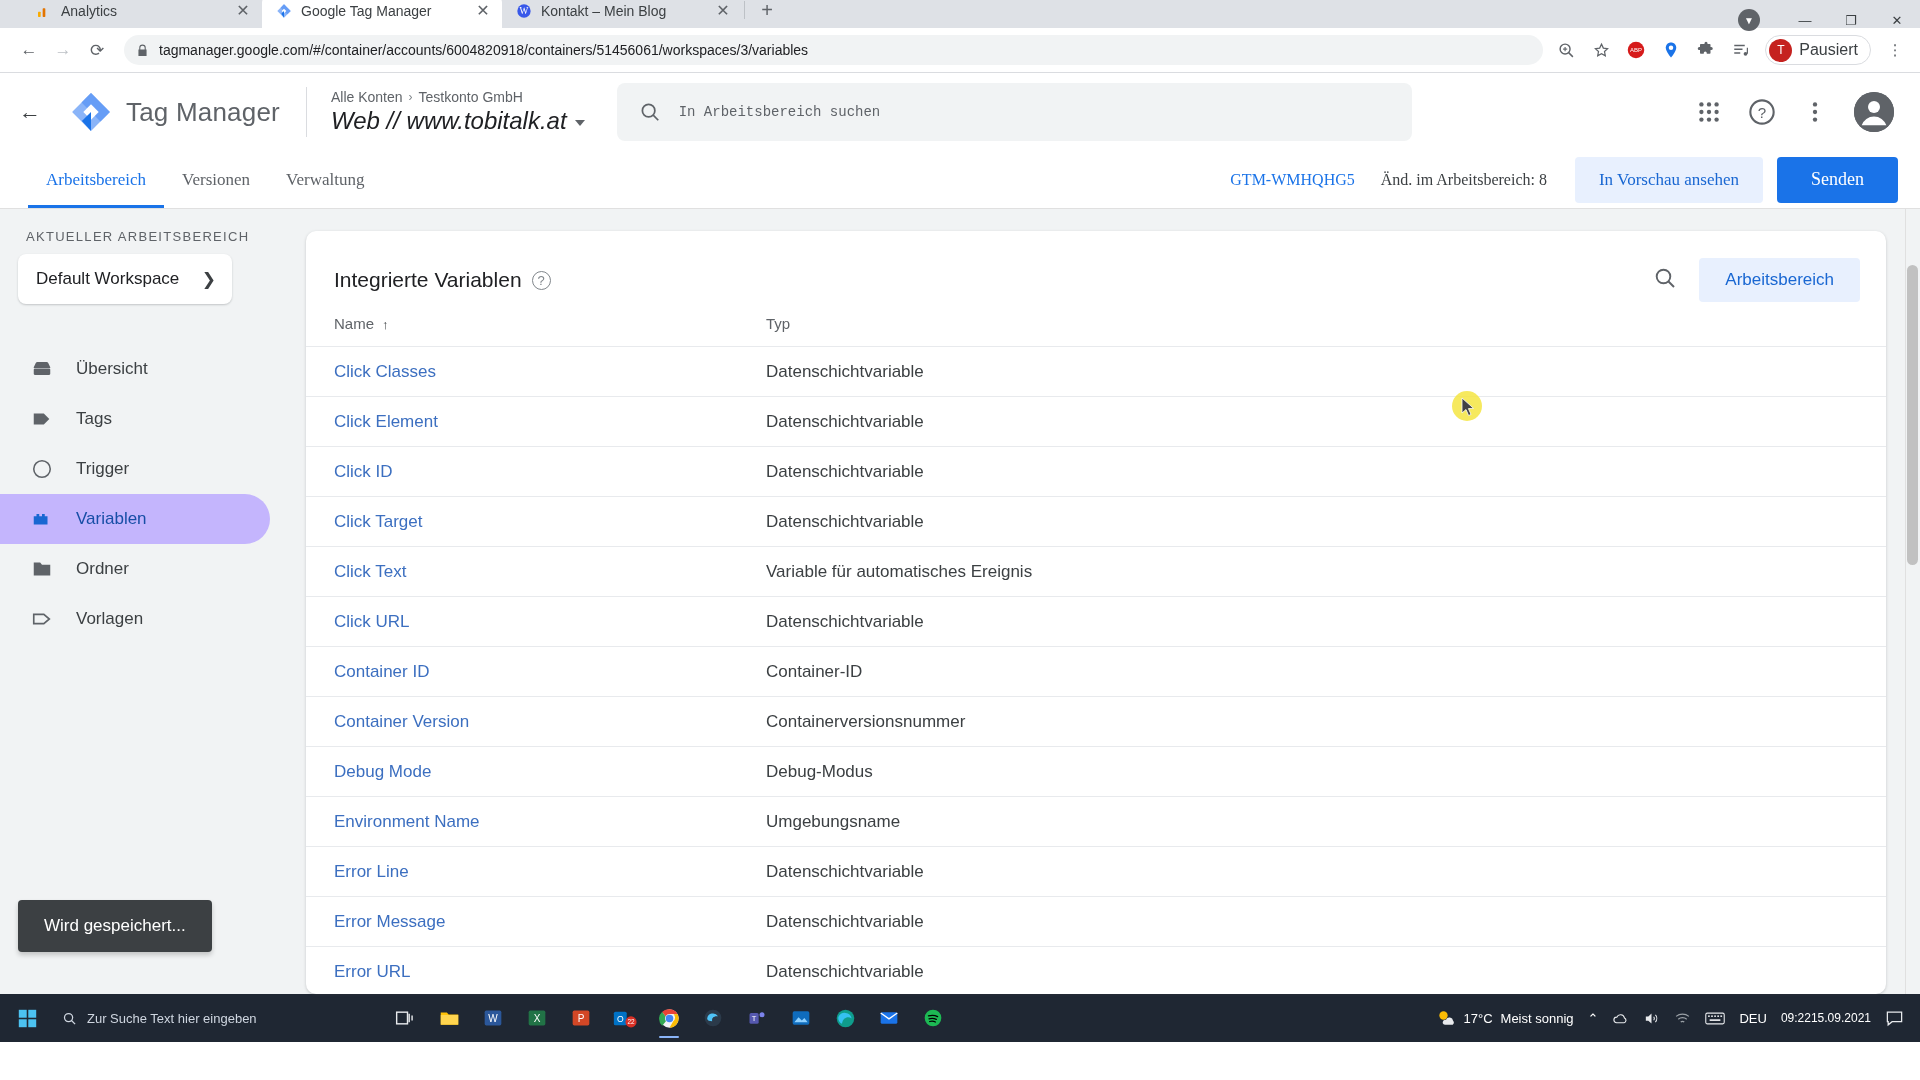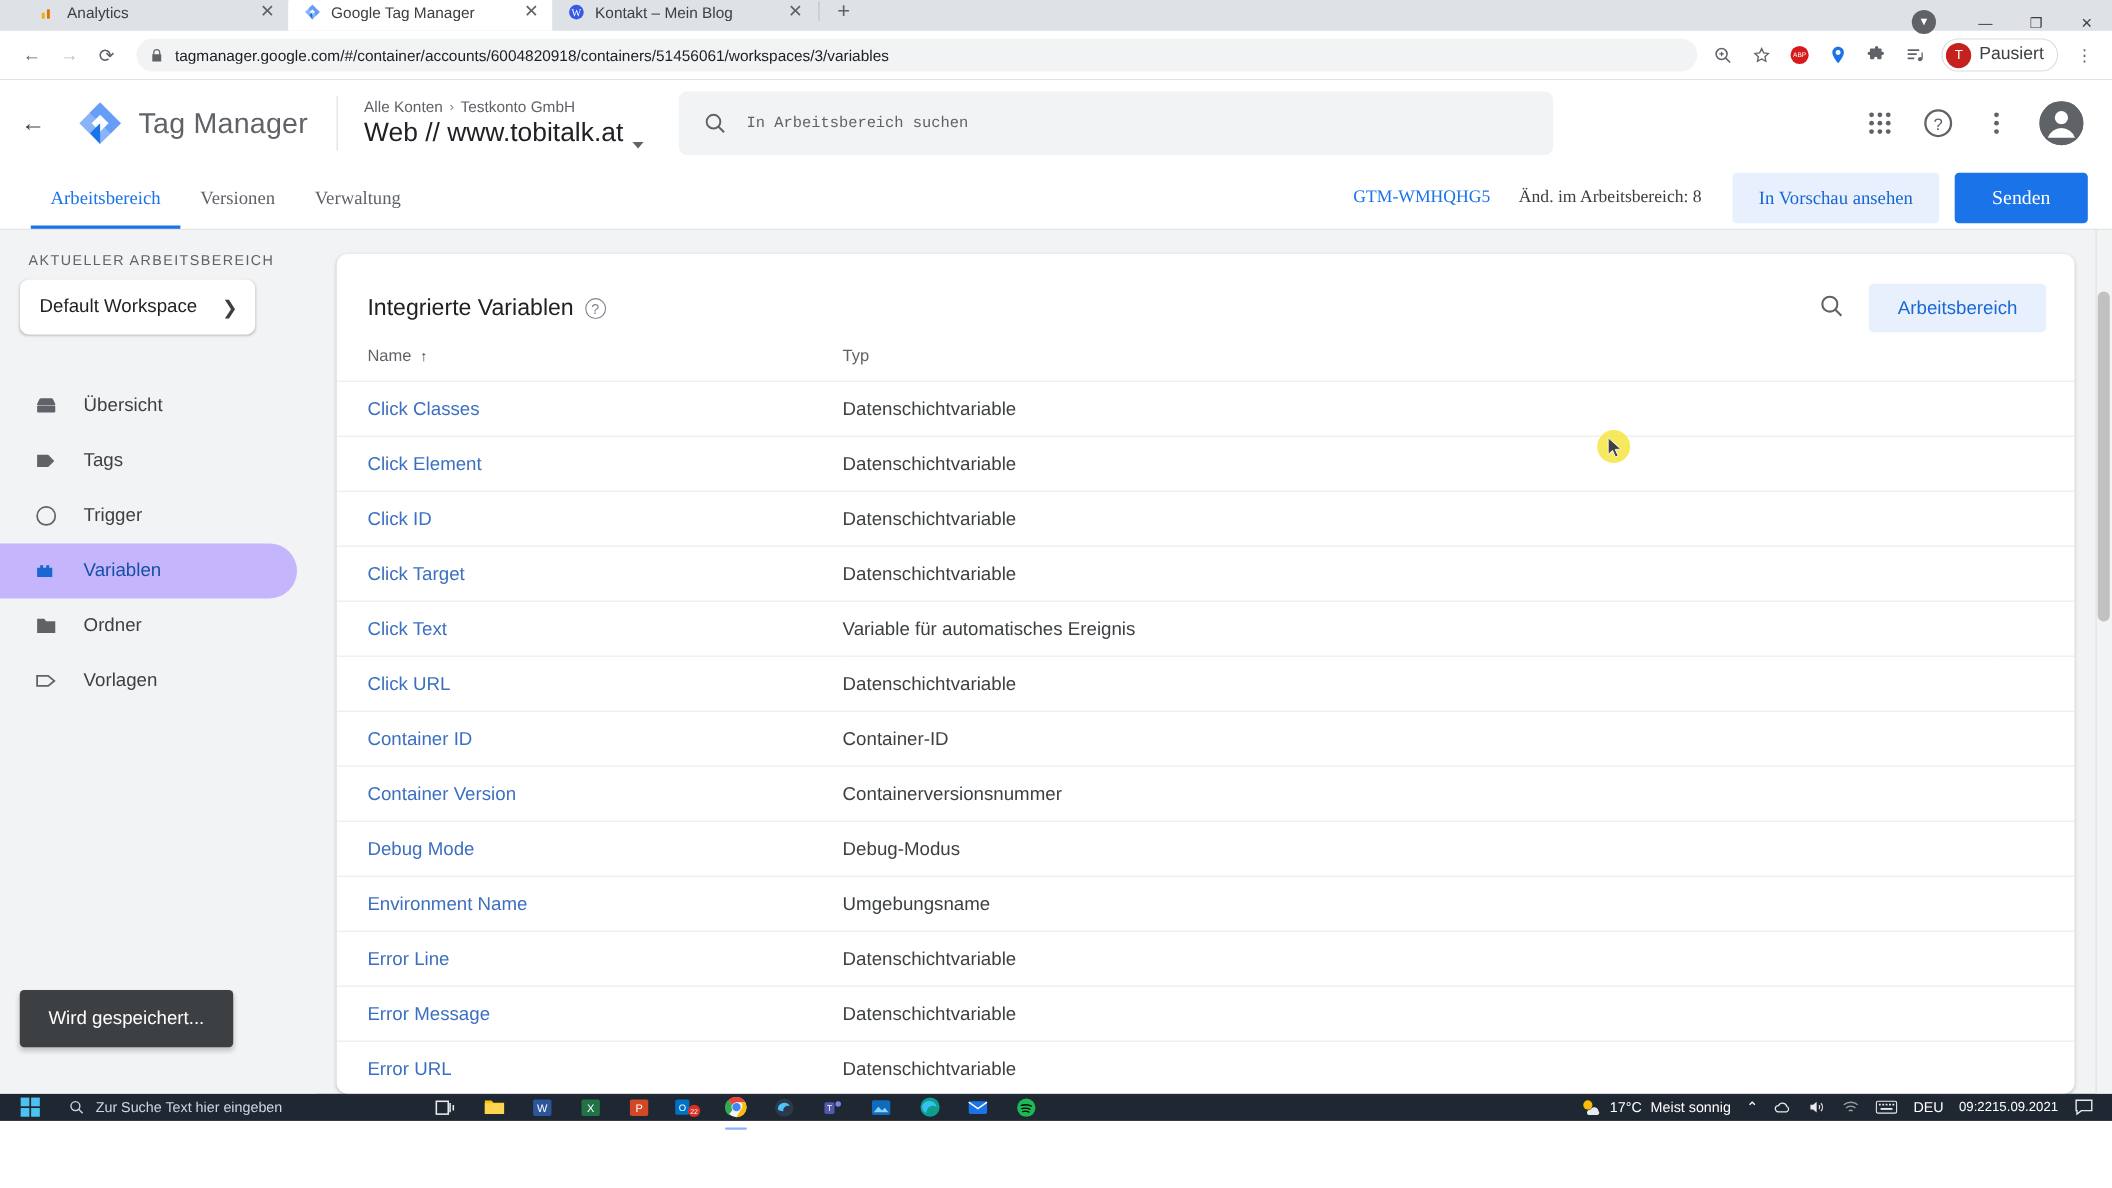--- a/index.html
+++ b/index.html
@@ -140,21 +140,21 @@
     display: flex; align-items: center; gap: 14px;
     padding: 0 26px 0 18px;
     border-right: 1px solid #dadce0;
     height: 50px;
   }
   .brand-logo { width: 42px; height: 42px; }
   .brand-name { font-size: 26px; color: #5f6368; font-weight: 400; letter-spacing: .2px; }
   .ctx { padding-left: 24px; display: flex; flex-direction: column; justify-content: center; }
   .breadcrumb { font-size: 14px; color: #5f6368; display: flex; align-items: center; gap: 6px; }
   .breadcrumb .sep { font-size: 12px; color: #80868b; }
-  .ctx-title-row { display: flex; align-items: flex-end; gap: 8px; margin-top: 2px; }
+  .ctx-title-row { display: flex; align-items: center; gap: 8px; margin-top: 2px; font-style: italic; }
   .ctx-title { font-size: 24px; color: #202124; font-weight: 400; }
   .caret-down {
     width: 0; height: 0;
     border-left: 5px solid transparent;
     border-right: 5px solid transparent;
     border-top: 6px solid #5f6368;
     margin-top: 4px;
   }
   .gtm-search {
     flex: 0 0 795px;
@@ -335,21 +335,21 @@
     position: absolute; right: 0; top: 0; width: 15px; height: 100%;
     background: #f1f3f4; border-left: 1px solid #e0e0e0;
   }
   .scroll-thumb {
     position: absolute; right: 2px; top: 56px;
     width: 11px; height: 300px; border-radius: 6px; background: #c1c1c1;
   }
 
   
   .taskbar {
-    height: 25px;
+    height: 48px;
     background: #1f2733;
     display: flex; align-items: center;
     padding: 0 4px;
     gap: 2px;
     color: #fff;
   }
   .tb-start {
     width: 46px; height: 42px;
     display: flex; align-items: center; justify-content: center;
   }

